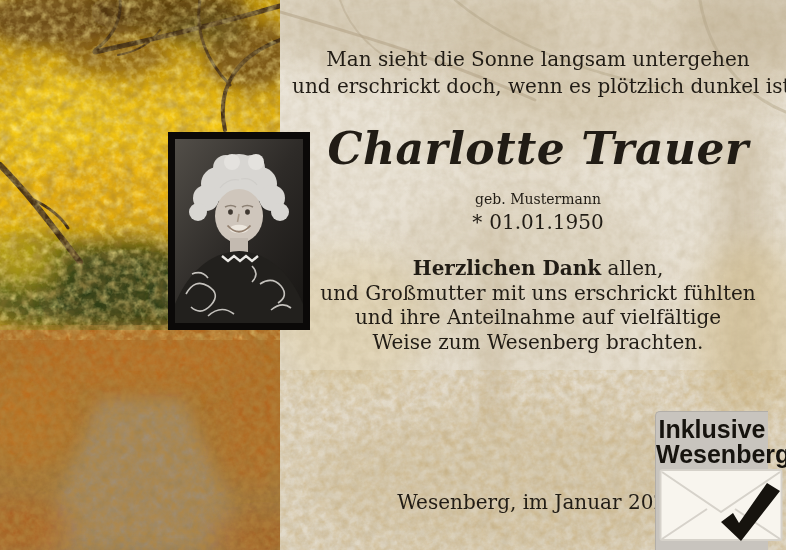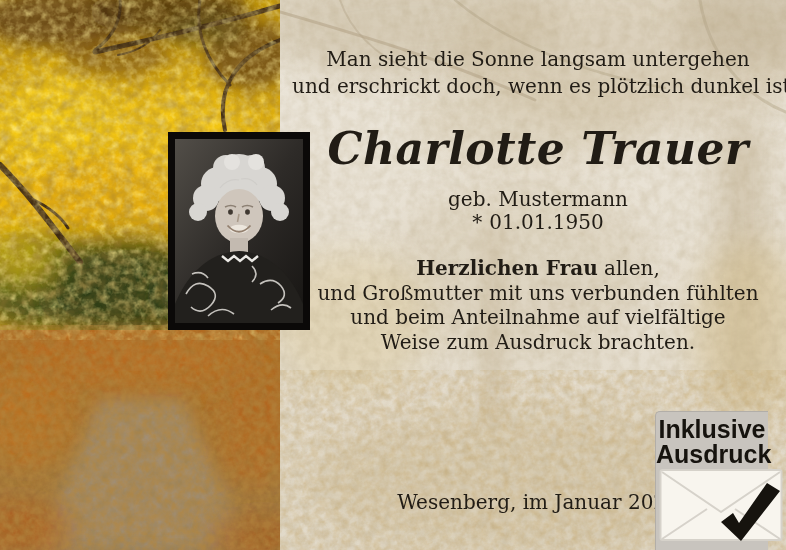--- a/index.html
+++ b/index.html
@@ -6,21 +6,21 @@
   .card{position:relative;width:786px;height:550px;overflow:hidden;background:#ef4444;
         font-family:"DejaVu Serif",serif;color:#211c15;}
   .forest{position:absolute;left:0;top:0;width:280px;height:550px;display:block;}
   .fadedbg{position:absolute;left:280px;top:0;width:506px;height:550px;display:block;}
   .portrait{position:absolute;left:168px;top:132px;width:142px;height:198px;display:block;}
   .content{position:absolute;left:292px;top:0;width:492px;height:550px;text-align:center;}
   .content div{white-space:nowrap;}
   .quote{position:absolute;top:46px;left:0;right:0;font-size:20px;line-height:27px;}
   .name{position:absolute;top:120px;left:0;right:0;font-size:44px;line-height:58px;
         font-style:italic;font-weight:700;letter-spacing:0.5px;}
-  .maiden{position:absolute;top:188px;left:0;right:0;font-size:20px;line-height:22px;}
+  .maiden{position:absolute;top:188px;left:0;right:0;font-size:14px;line-height:22px;}
   .dates{position:absolute;top:209px;left:0;right:0;font-size:20px;line-height:26px;
          display:flex;justify-content:center;gap:48px;}
   .dgroup .sym{margin-right:7px;}
   .thanks{position:absolute;top:256px;left:0;right:0;font-size:20px;line-height:24.6px;}
   .b{font-weight:700;}
   .closing{position:absolute;top:419px;left:0;right:0;font-size:20px;line-height:24px;}
   .placedate{position:absolute;top:489px;left:0;right:0;font-size:20px;line-height:26px;}
   .badge{position:absolute;left:655px;top:411px;width:113px;height:139px;background:#c8c4be;
          border:1px solid #b2aea8;border-right:none;border-bottom:none;
          border-radius:5px 0 0 0;box-sizing:border-box;}
@@ -194,32 +194,32 @@
     <div class="quote">
       <div>Man sieht die Sonne langsam untergehen</div>
       <div>und erschrickt doch, wenn es plötzlich dunkel ist.</div>
     </div>
     <div class="name">Charlotte Trauer</div>
     <div class="maiden">geb. Mustermann</div>
     <div class="dates">
       <span class="dgroup"><span class="sym">*</span><span>01.01.1950</span></span>
     </div>
     <div class="thanks">
-      <div><span class="b">Herzlichen Frau</span><span> allen,</span></div>
-      <div>und Großmutter mit uns verbunden fühlten</div>
-      <div>und beim Anteilnahme auf vielfältige</div>
-      <div>Weise zum Ausdruck brachten.</div>
+      <div><span class="b">Herzlichen Dank</span><span> allen,</span></div>
+      <div>und Großmutter mit uns erschrickt fühlten</div>
+      <div>und ihre Anteilnahme auf vielfältige</div>
+      <div>Weise zum Wesenberg brachten.</div>
     </div>
     <div class="placedate">Wesenberg, im Januar 2020</div>
   </div>
 
   <div class="badge">
     <div class="badge-label">
       <div>Inklusive</div>
-      <div>Ausdruck</div>
+      <div>Wesenberg</div>
     </div>
     <svg class="benv" viewBox="0 0 124 74" xmlns="http://www.w3.org/2000/svg">
       <rect x="1.5" y="2" width="121" height="70" rx="2" fill="#f8f5ee" stroke="#d6d2ca" stroke-width="2"></rect>
       <path d="M3,4 L62,44 L121,4" fill="none" stroke="#d6d2ca" stroke-width="2" stroke-linejoin="round"></path>
       <path d="M3,71 L48,41 M121,71 L76,41" fill="none" stroke="#d6d2ca" stroke-width="2"></path>
       <polygon points="62,54 74,45 80,55 108,15 121,23 82,73" fill="#16130e"></polygon>
     </svg>
   </div>
 
 </div>

